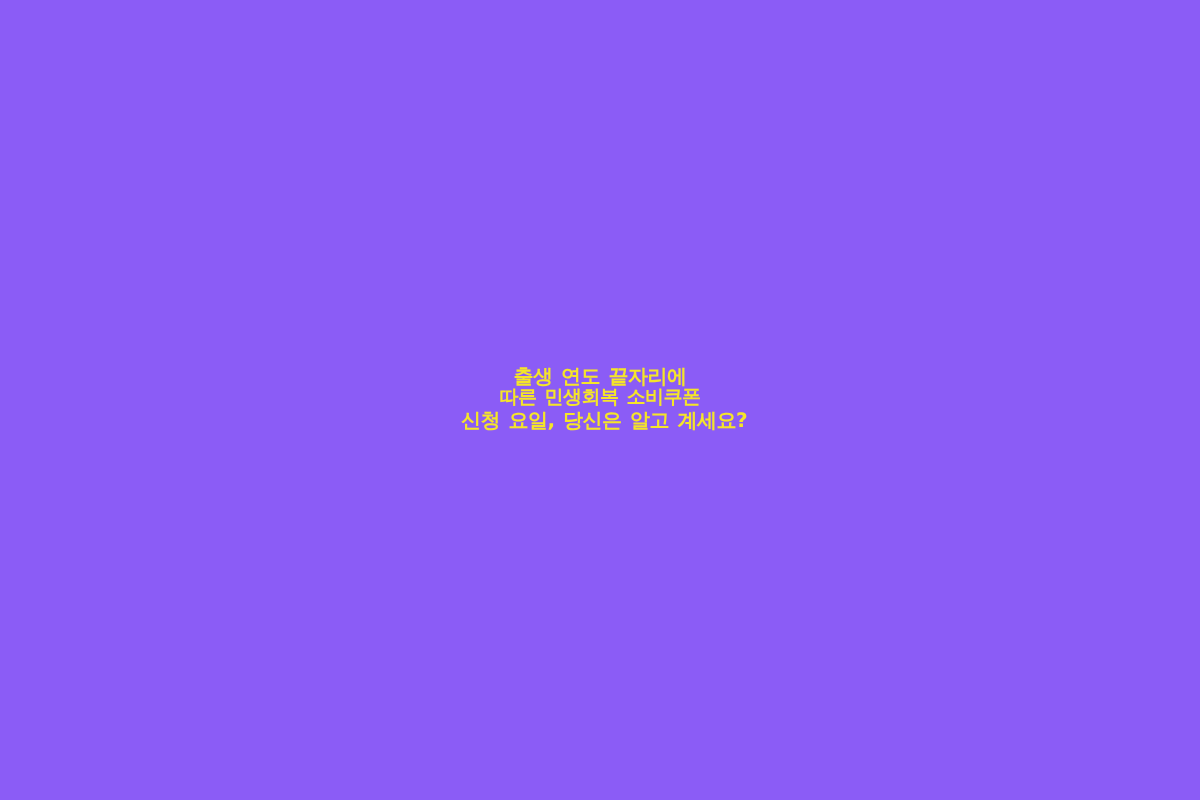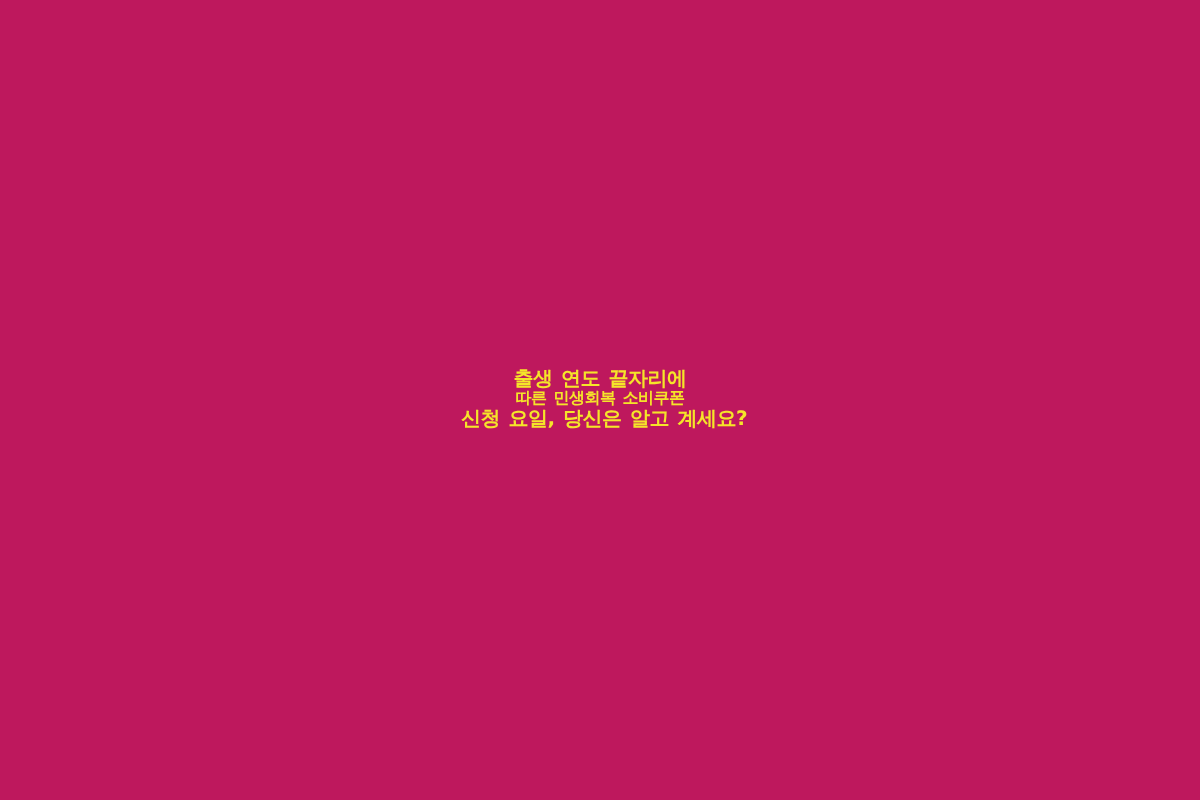--- a/index.html
+++ b/index.html
@@ -41,21 +41,21 @@
     display: block;
     white-space: nowrap;
   }
   #headline .hl-line-1 { font-size: 84px; }
   #headline .hl-line-2 { font-size: 84px; }
   #headline .hl-line-3 { font-size: 84px; padding-left: 8px; }
 </style>
 </head>
 <body>
 
-<div id="banner" style="background: #be185d;">
+<div id="banner" style="background: #8b5cf6;">
 
   <div id="headline" style="color: rgb(245, 229, 41);">
     <span class="hl-line hl-line-1" style="font-size: 20px;">출생 연도 끝자리에</span>
-    <span class="hl-line hl-line-2" style="font-size: 16px;">따른 민생회복 소비쿠폰</span>
+    <span class="hl-line hl-line-2" style="font-size: 19px;">따른 민생회복 소비쿠폰</span>
     <span class="hl-line hl-line-3" style="font-size: 20px;">신청 요일, 당신은 알고 계세요?</span>
   </div>
 
 </div>
 
 </body></html>

